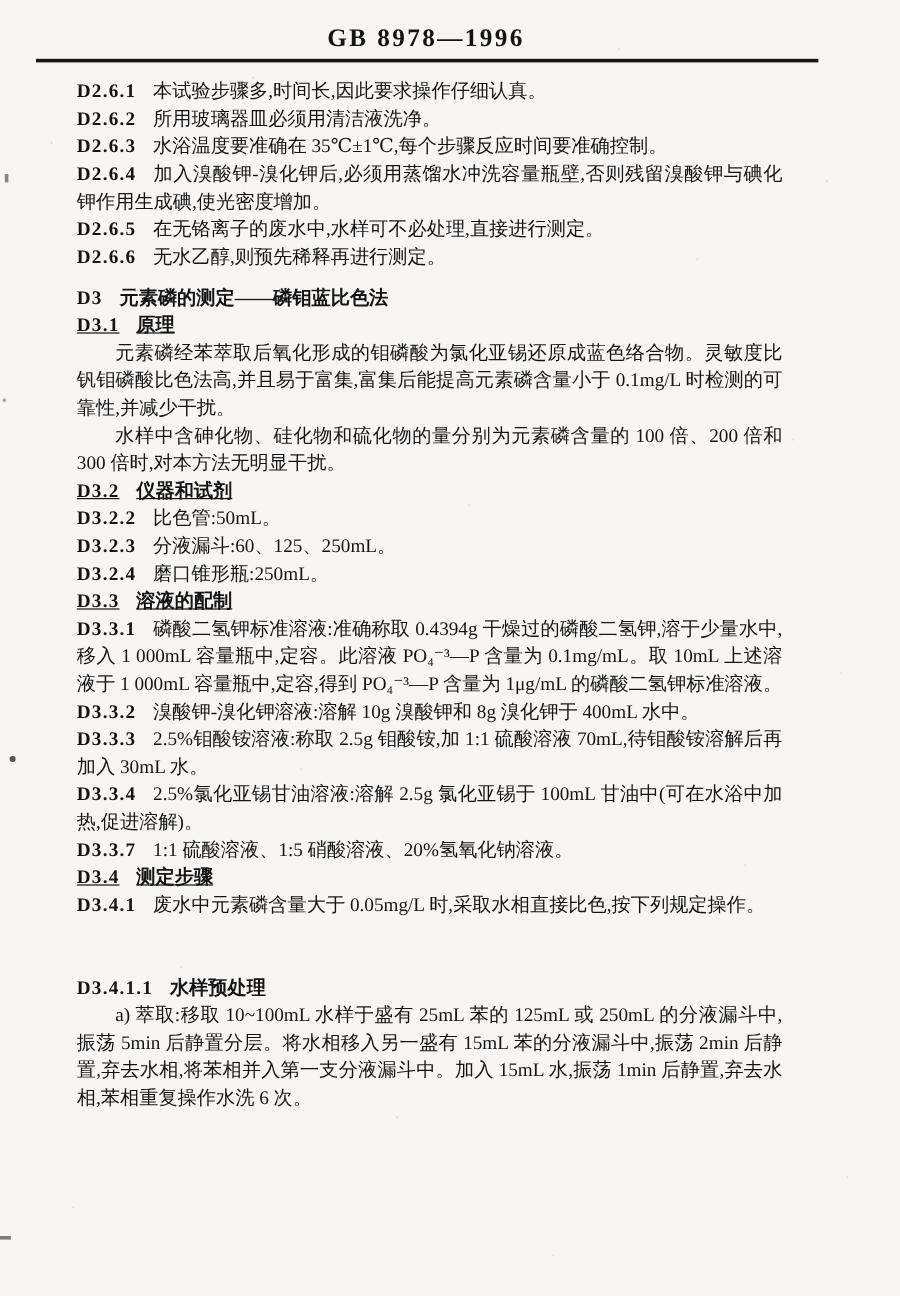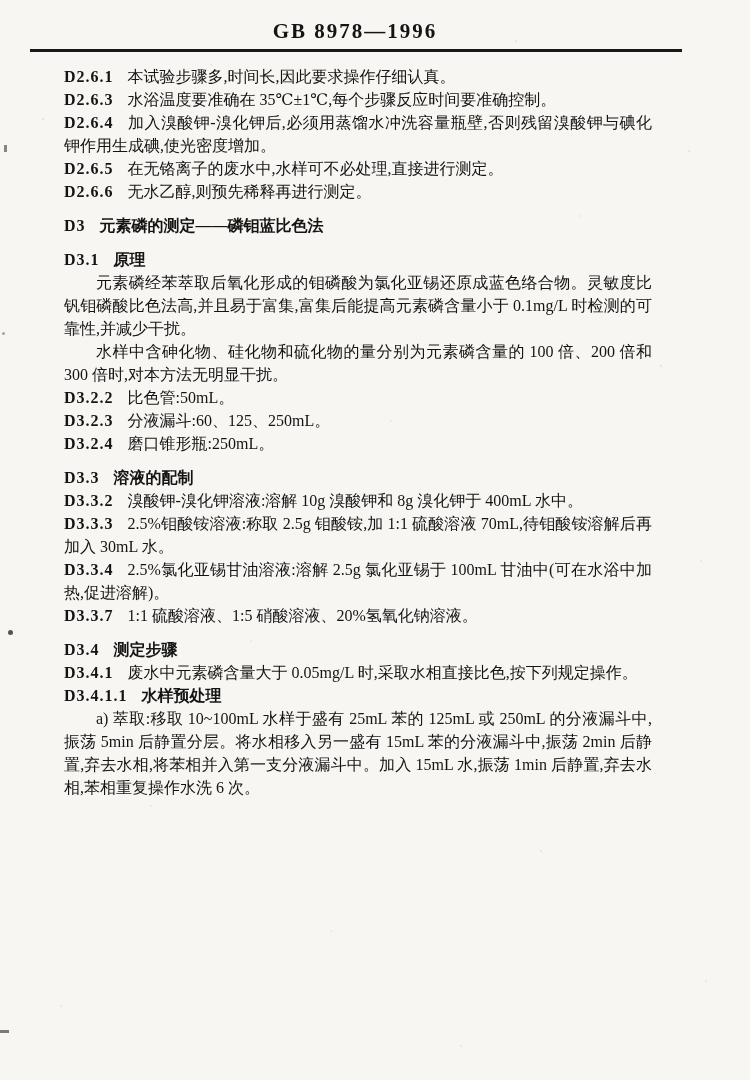--- a/index.html
+++ b/index.html
@@ -39,56 +39,59 @@
     padding:13px 58px 0 64px;
     font-size:16px;line-height:23px;
     text-align:justify;
   }
   .blk{margin:0;padding:0;}
   .num{
     font-weight:700;letter-spacing:1px;margin-right:14px;
     font-family:"Liberation Serif","DejaVu Serif",serif;white-space:nowrap;
   }
   .h1{font-weight:700;margin-top:11px;}
-  .h2{font-weight:700;margin-top:11px;}
-  .h3{font-weight:700;}
+  .h2{font-weight:700;text-decoration:underline;}
+  .h3{font-weight:700;margin-top:46px;}
   .para{text-indent:2em;}
 </style>
 </head>
 <body>
 
 <div class="page">
   <div class="speckles"></div>
   <div class="artifact a1"></div>
   <div class="artifact a2"></div>
   <div class="artifact a3"></div>
   <div class="artifact a4"></div>
 
   <div class="header">GB 8978—1996</div>
   <div class="rule"></div>
 
   <div class="body">
 
     <p class="blk item"><span class="num">D2.6.1</span><span>本试验步骤多,时间长,因此要求操作仔细认真。</span></p>
+    <p class="blk item"><span class="num">D2.6.2</span><span>所用玻璃器皿必须用清洁液洗净。</span></p>
     <p class="blk item"><span class="num">D2.6.3</span><span>水浴温度要准确在 35℃±1℃,每个步骤反应时间要准确控制。</span></p>
     <p class="blk item"><span class="num">D2.6.4</span><span>加入溴酸钾-溴化钾后,必须用蒸馏水冲洗容量瓶壁,否则残留溴酸钾与碘化钾作用生成碘,使光密度增加。</span></p>
     <p class="blk item"><span class="num">D2.6.5</span><span>在无铬离子的废水中,水样可不必处理,直接进行测定。</span></p>
     <p class="blk item"><span class="num">D2.6.6</span><span>无水乙醇,则预先稀释再进行测定。</span></p>
 
     <p class="blk h1"><span class="num">D3</span><span>元素磷的测定——磷钼蓝比色法</span></p>
 
     <p class="blk h2"><span class="num">D3.1</span><span>原理</span></p>
     <p class="blk para"><span>元素磷经苯萃取后氧化形成的钼磷酸为氯化亚锡还原成蓝色络合物。灵敏度比钒钼磷酸比色法高,并且易于富集,富集后能提高元素磷含量小于 0.1mg/L 时检测的可靠性,并减少干扰。</span></p>
     <p class="blk para"><span>水样中含砷化物、硅化物和硫化物的量分别为元素磷含量的 100 倍、200 倍和 300 倍时,对本方法无明显干扰。</span></p>
 
+    <p class="blk h2"><span class="num">D3.2</span><span>仪器和试剂</span></p>
     <p class="blk item"><span class="num">D3.2.2</span><span>比色管:50mL。</span></p>
     <p class="blk item"><span class="num">D3.2.3</span><span>分液漏斗:60、125、250mL。</span></p>
     <p class="blk item"><span class="num">D3.2.4</span><span>磨口锥形瓶:250mL。</span></p>
 
     <p class="blk h2"><span class="num">D3.3</span><span>溶液的配制</span></p>
+    <p class="blk item"><span class="num">D3.3.1</span><span>磷酸二氢钾标准溶液:准确称取 0.4394g 干燥过的磷酸二氢钾,溶于少量水中,移入 1 000mL 容量瓶中,定容。此溶液 PO₄⁻³—P 含量为 0.1mg/mL。取 10mL 上述溶液于 1 000mL 容量瓶中,定容,得到 PO₄⁻³—P 含量为 1μg/mL 的磷酸二氢钾标准溶液。</span></p>
     <p class="blk item"><span class="num">D3.3.2</span><span>溴酸钾-溴化钾溶液:溶解 10g 溴酸钾和 8g 溴化钾于 400mL 水中。</span></p>
     <p class="blk item"><span class="num">D3.3.3</span><span>2.5%钼酸铵溶液:称取 2.5g 钼酸铵,加 1:1 硫酸溶液 70mL,待钼酸铵溶解后再加入 30mL 水。</span></p>
     <p class="blk item"><span class="num">D3.3.4</span><span>2.5%氯化亚锡甘油溶液:溶解 2.5g 氯化亚锡于 100mL 甘油中(可在水浴中加热,促进溶解)。</span></p>
     <p class="blk item"><span class="num">D3.3.7</span><span>1:1 硫酸溶液、1:5 硝酸溶液、20%氢氧化钠溶液。</span></p>
 
     <p class="blk h2"><span class="num">D3.4</span><span>测定步骤</span></p>
     <p class="blk item"><span class="num">D3.4.1</span><span>废水中元素磷含量大于 0.05mg/L 时,采取水相直接比色,按下列规定操作。</span></p>
     <p class="blk h3"><span class="num">D3.4.1.1</span><span>水样预处理</span></p>
     <p class="blk para"><span>a) 萃取:移取 10~100mL 水样于盛有 25mL 苯的 125mL 或 250mL 的分液漏斗中,振荡 5min 后静置分层。将水相移入另一盛有 15mL 苯的分液漏斗中,振荡 2min 后静置,弃去水相,将苯相并入第一支分液漏斗中。加入 15mL 水,振荡 1min 后静置,弃去水相,苯相重复操作水洗 6 次。</span></p>
 

